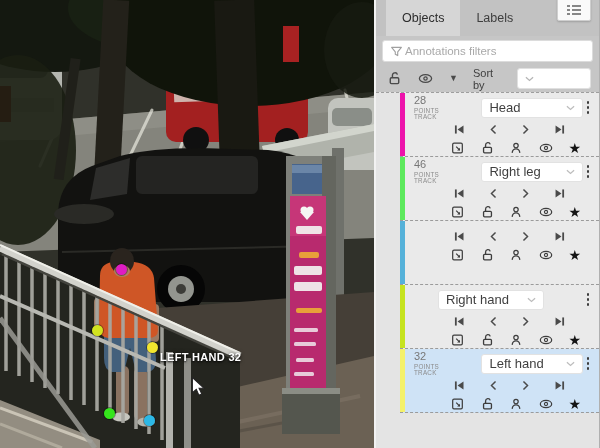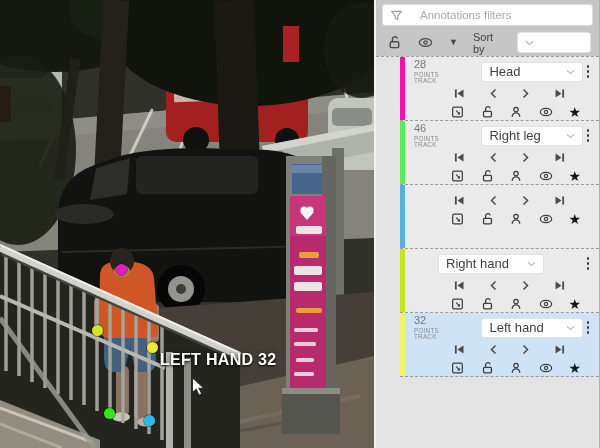--- a/index.html
+++ b/index.html
@@ -3,35 +3,35 @@
 <meta charset="utf-8">
 <style>
   * { margin:0; padding:0; box-sizing:border-box; }
   html,body { width:600px; height:448px; overflow:hidden; font-family:"Liberation Sans", sans-serif; background:#c6c6c6; }
   .app { display:flex; width:600px; height:448px; }
 
   
   .video { position:relative; width:374px; height:448px; background:#2e2f28; overflow:hidden; flex:none; }
   .video svg.scene { position:absolute; left:0; top:0; }
   .dot { position:absolute; width:11px; height:11px; border-radius:50%; box-shadow:0 0 0 1px rgba(0,0,0,.35); z-index:5; }
-  .point-label { position:absolute; left:160px; top:351px; z-index:6; color:#fff; font-size:16px; font-weight:bold; letter-spacing:.3px; text-shadow:0 1px 2px rgba(0,0,0,.85), 0 0 4px rgba(0,0,0,.5); white-space:nowrap; }
+  .point-label { position:absolute; left:160px; top:351px; z-index:6; color:#fff; font-size:11px; font-weight:bold; letter-spacing:.3px; text-shadow:0 1px 2px rgba(0,0,0,.85), 0 0 4px rgba(0,0,0,.5); white-space:nowrap; }
   .cursor { position:absolute; left:191px; top:377px; z-index:7; }
 
   .divider { width:2px; background:#f2f2f2; flex:none; }
 
   
   .panel { width:224px; height:448px; background:#c6c6c6; flex:none; display:flex; flex-direction:column; border-right:1px solid #b0b0b0; }
 
   .tabs-row { height:36px; background:#c2c2c2; display:flex; align-items:stretch; padding-left:10px; position:relative; flex:none; }
   .tab { display:flex; align-items:center; padding:0 16px; font-size:12.5px; color:#3d3d3d; cursor:default; }
   .tab.active { background:#d6d6d6; color:#2d2d2d; }
   .top-btn { position:absolute; right:8px; top:-3px; width:34px; height:24px; background:#fafafa; border:1px solid #cfcfcf; border-radius:2px; display:flex; align-items:flex-end; justify-content:center; padding-bottom:3px; box-shadow:0 1px 2px rgba(0,0,0,.18); }
 
   .filter-row { padding:4px 6px 3px 6px; flex:none; }
-  .filter-input { background:#fff; border-radius:3px; height:22px; display:flex; align-items:center; padding:0 7px; gap:17px; border:1px solid #dcdcdc; }
+  .filter-input { background:#fff; border-radius:3px; height:22px; display:flex; align-items:center; padding:0 7px; gap:2px; border:1px solid #dcdcdc; }
   .filter-input input { border:none; outline:none; flex:1; font-size:11.5px; color:#555; background:transparent; font-family:"Liberation Sans",sans-serif; }
   .filter-input input::placeholder { color:#a9a9a9; }
 
   .controls-row { display:flex; align-items:center; height:27px; padding:0 8px 0 11px; gap:15px; flex:none; }
   .caret-glyph { font-size:9px; color:#4a4a4a; line-height:1; }
   .sort-label { margin-left:auto; font-size:11px; color:#3f3f3f; }
   .sort-select { width:84px; height:21px; background:#fff; border-radius:3px; border:1px solid #e0e0e0; font-size:11px; color:#595959; display:flex; align-items:center; justify-content:space-between; padding:0 7px; }
 
   .object-list { flex:1; border-top:1px dashed #9e9e9e; background:#e4e4e4; overflow:hidden;padding-left:24px; }
   .obj-row { position:relative; height:64px; background:#eaeaea; border-bottom:1px dashed #9b9b9b; padding:4px 6px 0 14px; }
@@ -204,20 +204,40 @@
       <svg width="14" height="19" viewBox="0 0 11 17">
         <path d="M0.5,0.5 L0.5,14 L4,11 L6.3,16.2 L8.8,15.1 L6.4,10 L10.8,10 Z" fill="#fff" stroke="#222" stroke-width="0.9"></path>
       </svg>
     </div>
   </div>
 
   <div class="divider"></div>
 
   <div class="panel">
 
+    <div class="tabs-row">
+      <div class="tab active">
+          <span>Objects</span>
+        </div>
+      <div class="tab">
+          <span>Labels</span>
+        </div>
+      <div class="top-btn">
+        <svg width="16" height="14" viewBox="0 0 16 14">
+          <g stroke="#555" stroke-width="1.4">
+            <line x1="1" y1="3" x2="4" y2="3"></line>
+              <line x1="6" y1="3" x2="15" y2="3"></line>
+            <line x1="1" y1="7" x2="4" y2="7"></line>
+              <line x1="6" y1="7" x2="15" y2="7"></line>
+            <line x1="1" y1="11" x2="4" y2="11"></line>
+              <line x1="6" y1="11" x2="15" y2="11"></line>
+          </g>
+        </svg>
+      </div>
+    </div>
 
     <div class="filter-row">
       <div class="filter-input">
         <svg width="13" height="13" viewBox="0 0 16 16">
           <path d="M2,3 H14 L9.5,8.5 V13 L6.5,11.3 V8.5 Z" fill="none" stroke="#a0a0a0" stroke-width="1.4" stroke-linejoin="round"></path>
         </svg>
         <input type="text" placeholder="Annotations filters" style="">
       </div>
     </div>
 

